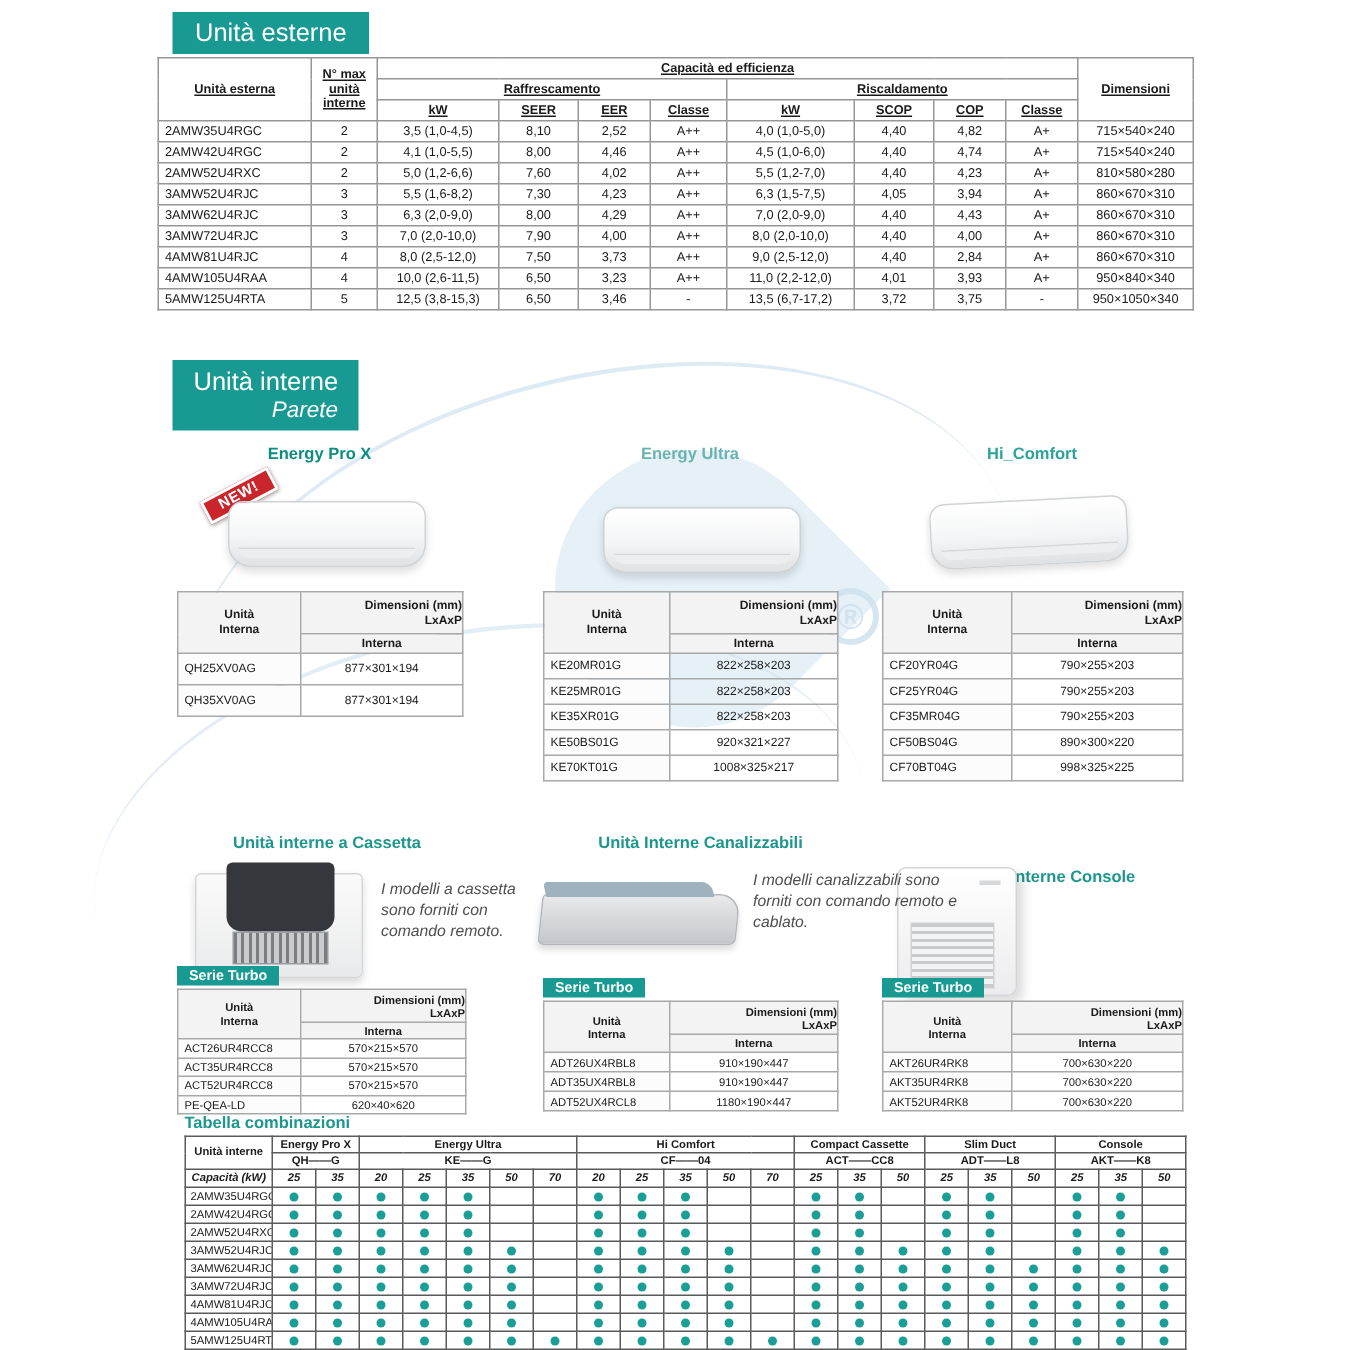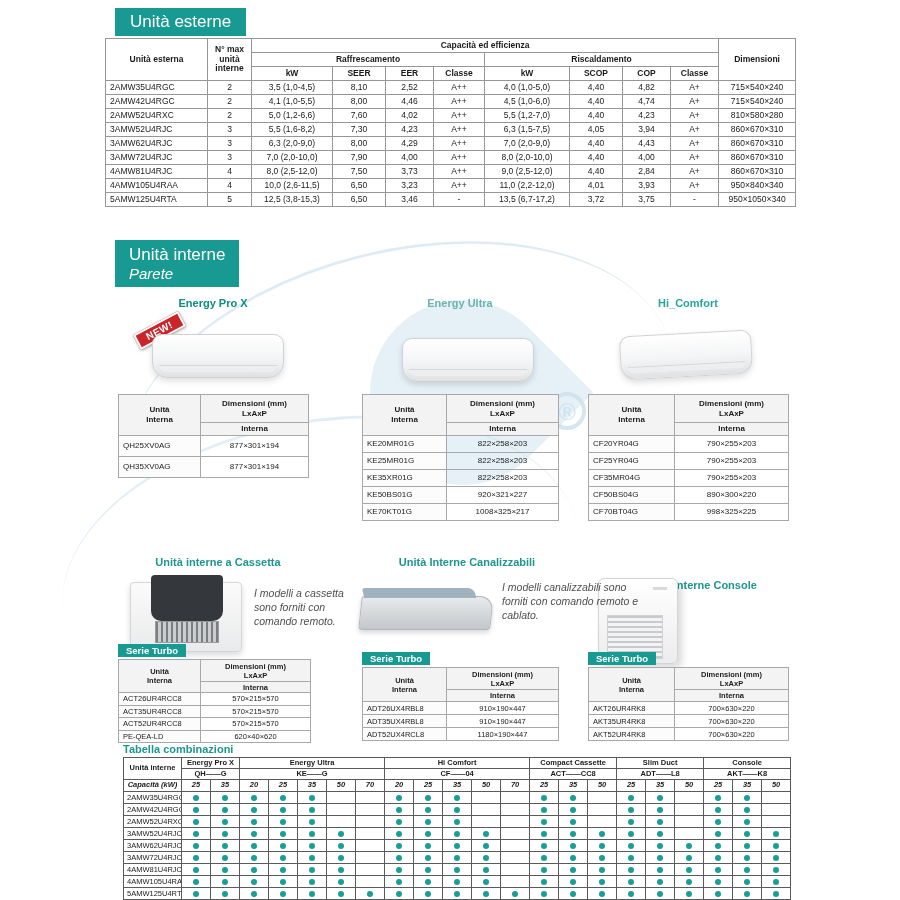--- a/index.html
+++ b/index.html
@@ -13,51 +13,51 @@
              border-radius:50% 50% 50% 0; transform:rotate(-135deg); }
   .wm-r { left:548px; top:392px; width:38px; height:38px; border:4px solid #cde1ee; border-radius:50%;
           color:#cde1ee; font-size:24px; font-weight:bold; text-align:center; line-height:31px; opacity:.8; }
   .wm-arc1 { left:120px; top:250px; width:560px; height:330px; border:0; border-top:3px solid #d7e7f2;
              border-radius:50%; transform:rotate(-14deg); opacity:.8; }
   .wm-arc2 { left:60px; top:420px; width:520px; height:300px; border:0; border-top:3px solid #d7e7f2;
              border-radius:50%; transform:rotate(-10deg); opacity:.7; }
   .z { position:absolute; z-index:1; }
 
   
-  .teal-box { background:#189a92; color:#fff; text-align:left; }
+  .teal-box { background:#189a92; color:#fff; text-align:right; }
   #outdoor-box { left:115px; top:8px; padding:4px 15px; font-size:17px; }
   #indoor-box { left:115px; top:240px; padding:5px 14px; }
   #indoor-box .t1 { font-size:17px; }
   #indoor-box .t2 { font-size:15px; font-style:italic; }
   .prod-title { font-weight:bold; font-size:11px; text-align:center; }
   .c-teal-dk { color:#0b8d82; }
   .c-teal-md { color:#2aa49b; }
   .c-teal-lt { color:#6ab3b0; }
   .sec-title { font-weight:bold; font-size:11px; text-align:center; color:#1d968e; }
   .desc { font-style:italic; font-size:10.5px; color:#4f4f4f; line-height:1.35; }
   .serie-bar { background:#189a92; color:#fff; font-weight:bold; font-size:9.5px; padding:1px 8px; display:inline-block; }
   #combo-title { left:123px; top:743px; color:#1d968e; font-weight:bold; font-size:11px; }
 
   
   table { border-collapse:collapse; table-layout:fixed; background:transparent; }
   th, td { overflow:hidden; }
 
   
   #outdoor-table { left:105px; top:38px; width:690px; font-size:8.5px; }
   #outdoor-table th, #outdoor-table td { border:1px solid #969696; padding:0 2px; text-align:center; height:14px; line-height:1.15; }
-  #outdoor-table thead th { font-weight:bold; }
+  #outdoor-table thead th { font-weight:bold;text-decoration:underline; }
   #outdoor-table tbody td:first-child { text-align:left; padding-left:4px; }
   .pre { white-space:pre-line; }
 
   
   .mini-table { font-size:8px; }
   .mini-table th, .mini-table td { border:1px solid #a8a8a8; text-align:center; line-height:1.2; }
   .mini-table thead th { background:#f3f3f3; font-weight:bold; }
   .mini-table tbody td:first-child { text-align:left; padding-left:4px; background:#fcfcfc; }
-  .mini-table .h-dims { height:28px; }
+  .mini-table .h-dims { height:28px;text-align:right; }
   .mini-table .h-sub { height:13px; }
   #prox-table { left:118px; top:394px; width:190px; }
   #prox-table tbody td { height:21px; }
   #ultra-table { left:362px; top:394px; width:196px; }
   #ultra-table tbody td, #hicomfort-table tbody td { height:17px; }
   #hicomfort-table { left:588px; top:394px; width:200px; }
   #cassette-table { left:118px; top:659px; width:192px; font-size:7.5px; }
   #cassette-table .h-dims { height:22px; } #cassette-table .h-sub { height:11px; }
   #cassette-table tbody td { height:12.5px; }
   #duct-table { left:362px; top:667px; width:196px; font-size:7.5px; }

